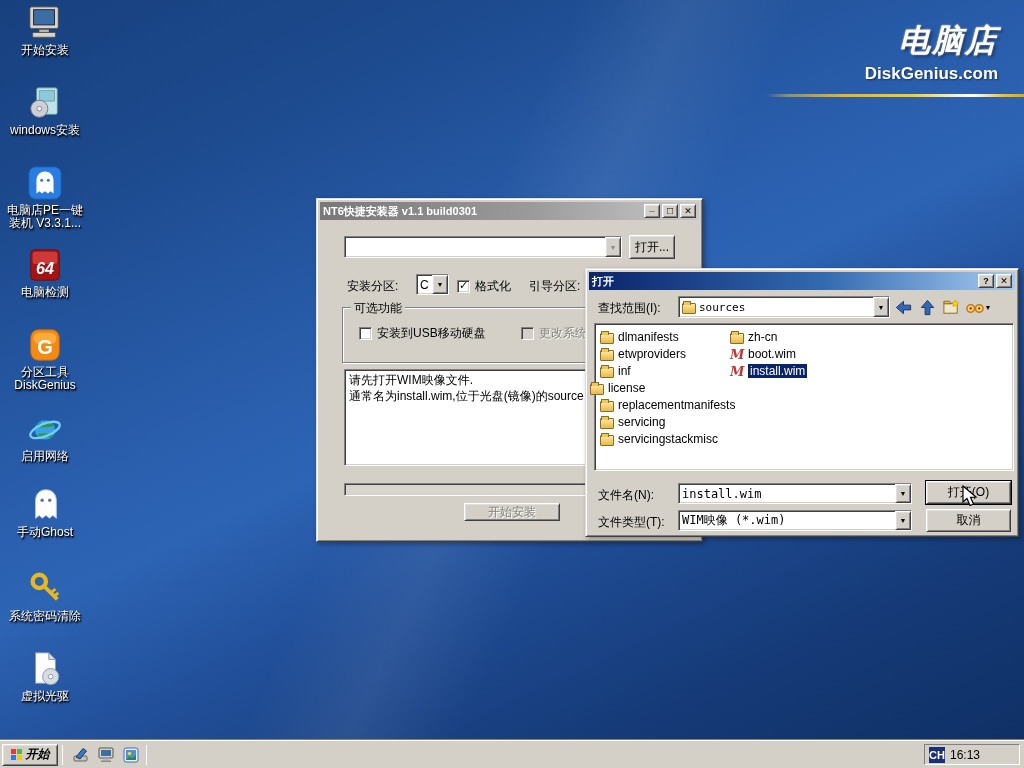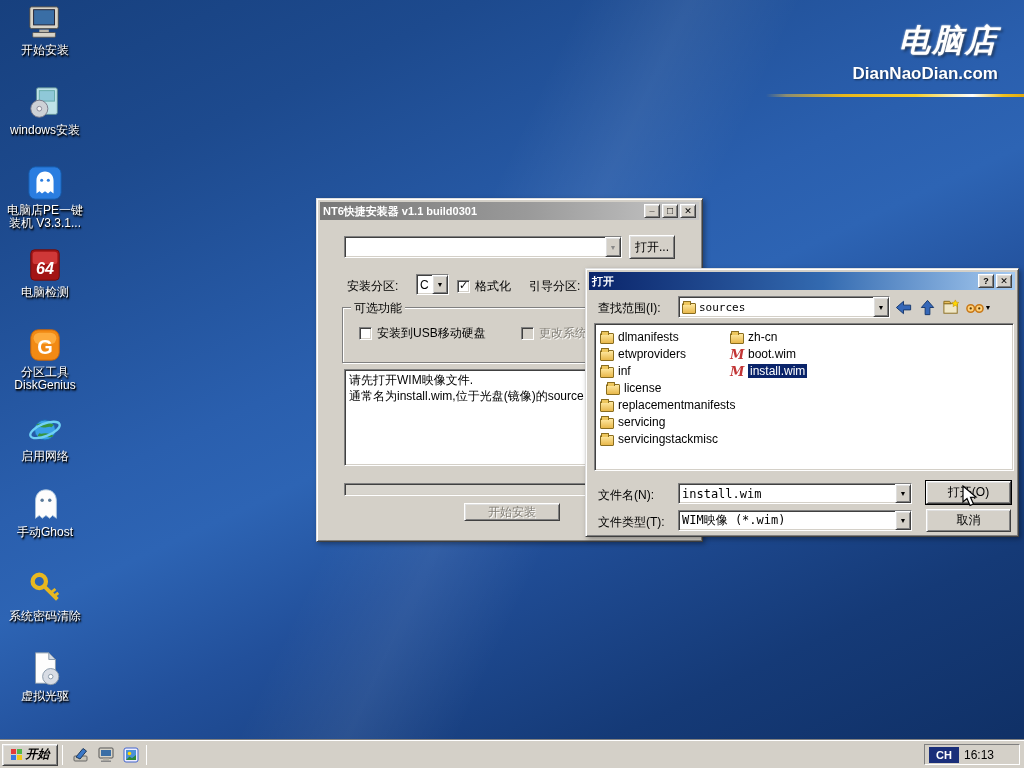--- a/index.html
+++ b/index.html
@@ -92,38 +92,38 @@
   .start-grid { width:11px; height:11px; display:grid; grid-template-columns:5px 5px; grid-template-rows:5px 5px; gap:1px; }
   .start-grid i:nth-child(1){background:#e33a3a;} .start-grid i:nth-child(2){background:#52b848;}
   .start-grid i:nth-child(3){background:#3878e0;} .start-grid i:nth-child(4){background:#f0c818;}
   .ql { width:22px; height:22px; display:flex; align-items:center; justify-content:center; margin-left:3px; }
   .tsep { width:1px; height:20px; background:#808080; border-right:1px solid #fff; margin:0 4px; }
   .task-btn { width:164px; height:22px; display:flex; align-items:center; gap:4px; padding:0 4px; font-size:12px;
     background:#f4f3ef; border:1px solid; border-color:#808080 #fff #fff #808080;
     box-shadow:inset 1px 1px 0 #404040, inset -1px -1px 0 #d4d0c8; white-space:nowrap; overflow:hidden; }
   .tray { position:absolute; right:4px; top:3px; width:96px; height:21px; display:flex; align-items:center; gap:5px;
     padding:0 4px; background:#d4d0c8; border:1px solid; border-color:#808080 #fff #fff #808080; }
-  .lang-badge { width:30px; height:16px; background:#1a2f7a; color:#fff; font-weight:bold; font-size:11px;
+  .lang-badge { width:16px; height:16px; background:#1a2f7a; color:#fff; font-weight:bold; font-size:11px;
     display:flex; align-items:center; justify-content:center; }
   .clock { font-size:12px; }
 
   .cursor { position:absolute; z-index:99; pointer-events:none; }
   .infobox { position:absolute; background:#fff; border:1px solid; border-color:#808080 #fff #fff #808080;
     box-shadow:inset 1px 1px 0 #404040, inset -1px -1px 0 #d4d0c8; font-size:12px; line-height:16px;
     padding:2px 4px; white-space:pre-line; overflow:hidden; }
 </style>
 </head>
 <body>
 
 <div class="desktop"></div>
 <div class="gold-stripe"></div>
 
 <div class="logo">
   <div class="logo-cn">电脑店</div>
-  <div class="logo-en">DianNaoDian.com</div>
+  <div class="logo-en">DiskGenius.com</div>
 </div>
 
 <div class="dicon" style="top:4px">
   <div class="art">
     <svg viewBox="0 0 40 40" width="38" height="38">
         <rect x="4" y="3" width="30" height="23" rx="2" fill="#d8d4c8" stroke="#444"></rect>
         <rect x="8" y="6" width="22" height="16" fill="#3a6ea5" stroke="#223"></rect>
         <rect x="14" y="27" width="10" height="3" fill="#b8b4a8"></rect>
         <rect x="7" y="30" width="24" height="5" rx="1" fill="#d8d4c8" stroke="#555"></rect>
       </svg>
@@ -323,21 +323,21 @@
       <span>dlmanifests</span>
     </div>
   <div class="fitem" style="left:14px; top:77px">
       <span class="fico"></span>
       <span>etwproviders</span>
     </div>
   <div class="fitem" style="left:14px; top:94px">
       <span class="fico"></span>
       <span>inf</span>
     </div>
-  <div class="fitem" style="left:20px; top:111px">
+  <div class="fitem" style="left:4px; top:111px">
       <span class="fico"></span>
       <span>license</span>
     </div>
   <div class="fitem" style="left:14px; top:128px">
       <span class="fico"></span>
       <span>replacementmanifests</span>
     </div>
   <div class="fitem" style="left:14px; top:145px">
       <span class="fico"></span>
       <span>servicing</span>

